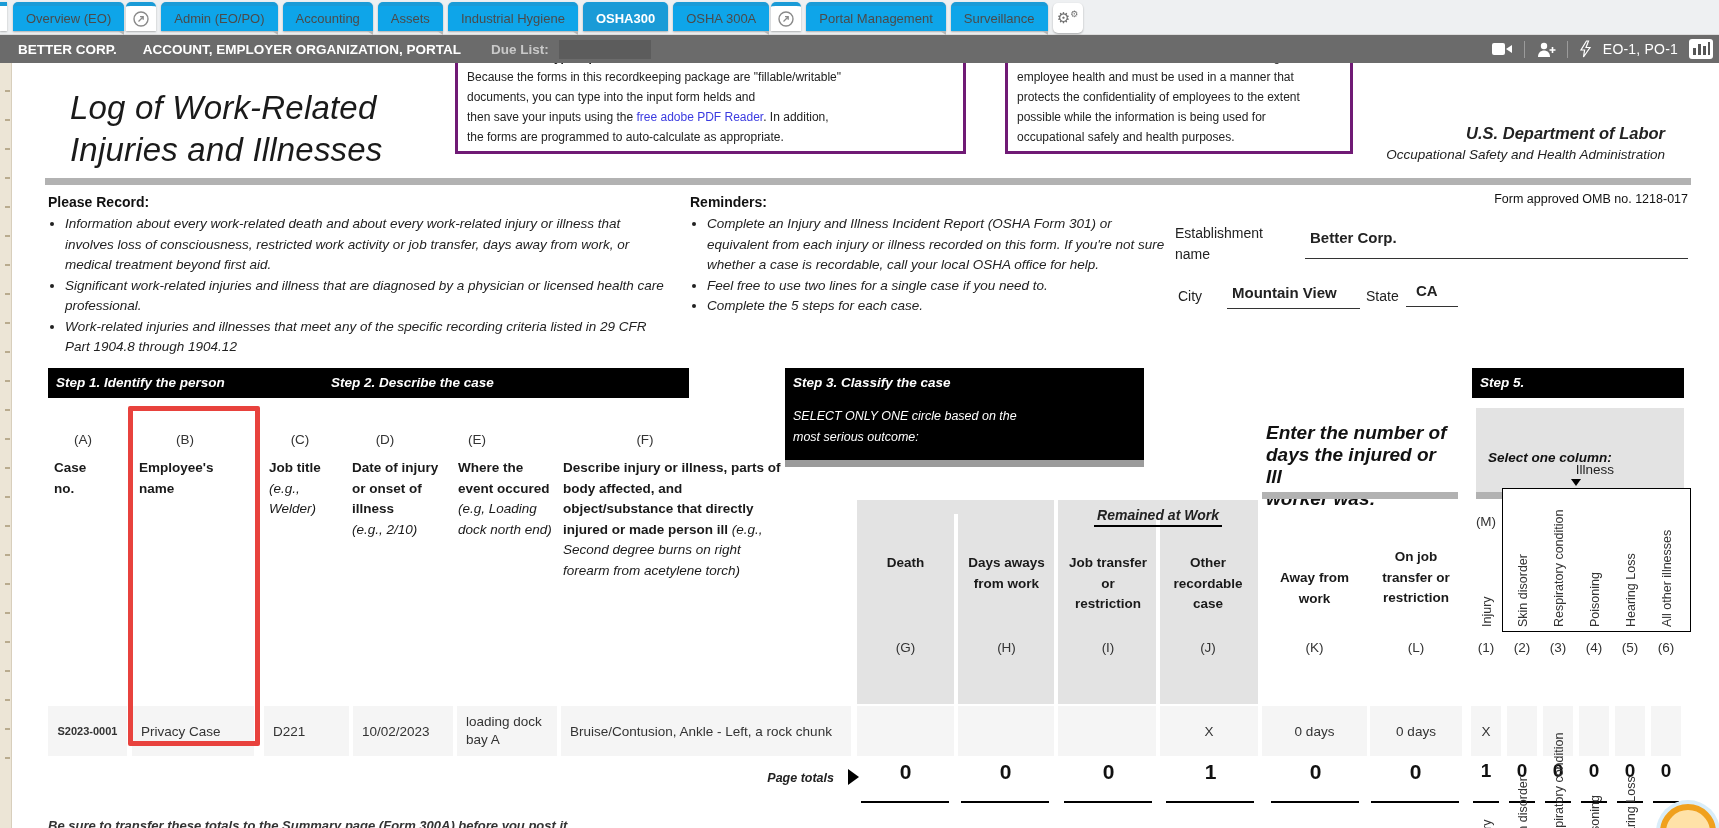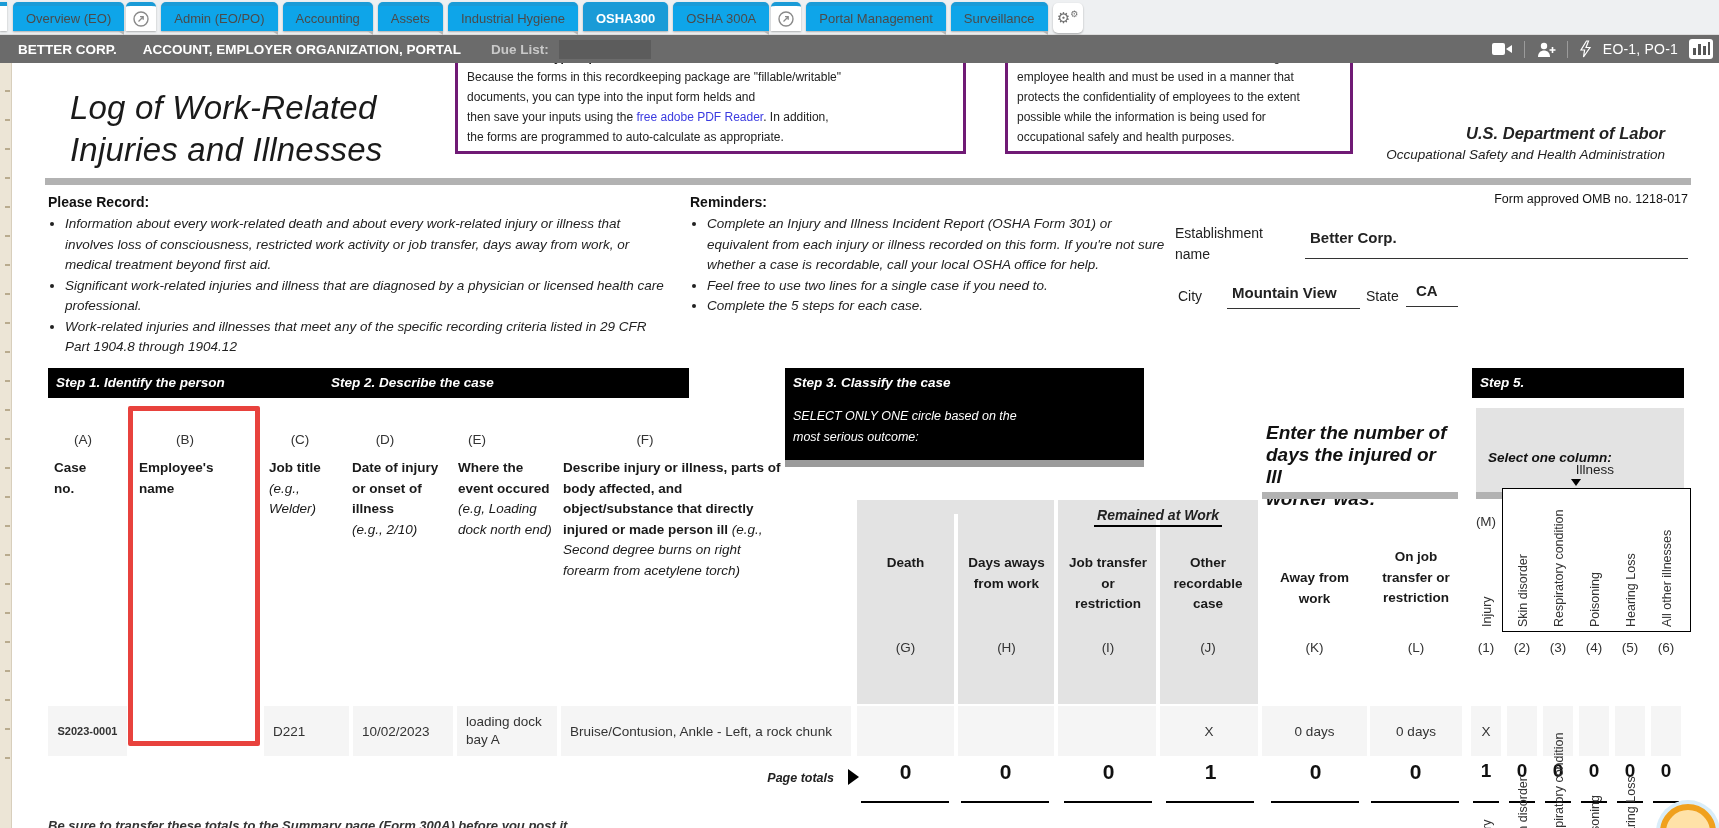--- a/index.html
+++ b/index.html
@@ -303,20 +303,21 @@
   <span class="vlabel" style="left:1660px;top:627px;">All other illnesses</span>
 
   <div class="abs colletter ctr" style="left:1471px;top:640px;width:30px;">(1)</div>
   <div class="abs colletter ctr" style="left:1507px;top:640px;width:30px;">(2)</div>
   <div class="abs colletter ctr" style="left:1543px;top:640px;width:30px;">(3)</div>
   <div class="abs colletter ctr" style="left:1579px;top:640px;width:30px;">(4)</div>
   <div class="abs colletter ctr" style="left:1615px;top:640px;width:30px;">(5)</div>
   <div class="abs colletter ctr" style="left:1651px;top:640px;width:30px;">(6)</div>
 
   <div class="cell b" style="left:48px;width:79px;justify-content:center;font-size:11px;">S2023-0001</div>
+  <div class="cell" style="left:132px;width:122px;padding-left:9px;">Privacy Case</div>
   <div class="cell" style="left:264px;width:85px;padding-left:9px;">D221</div>
   <div class="cell" style="left:353px;width:100px;padding-left:9px;">10/02/2023</div>
   <div class="cell" style="left:457px;width:100px;padding-left:9px;line-height:18px;">
     <div>
         <div>loading dock</div>
         <div>bay A</div>
       </div>
   </div>
   <div class="cell" style="left:561px;width:290px;padding-left:9px;">Bruise/Contusion, Ankle - Left, a rock chunk</div>
   <div class="cell" style="left:857px;width:97px;justify-content:center;"></div>

